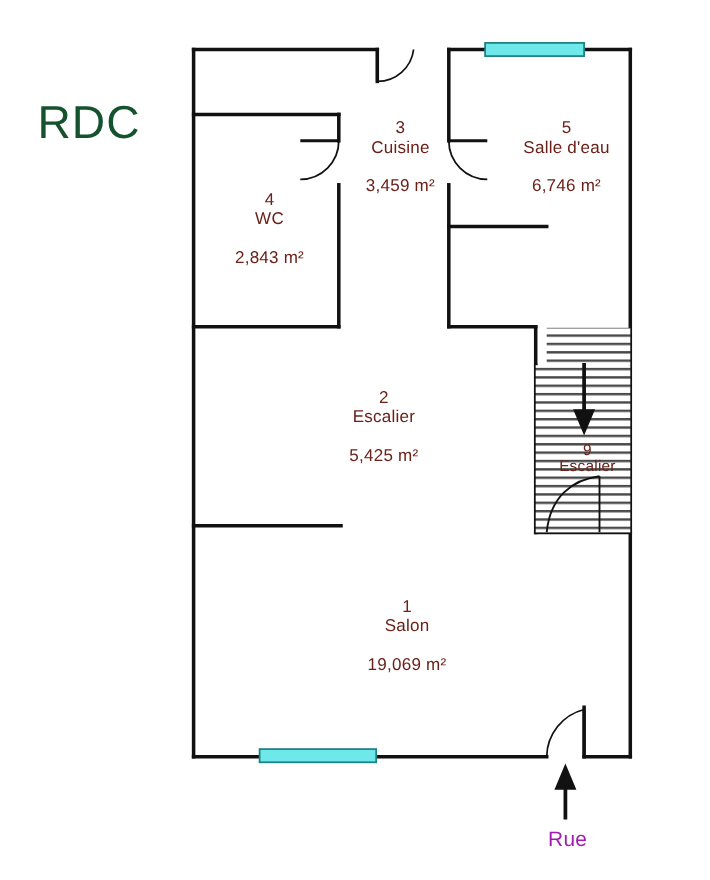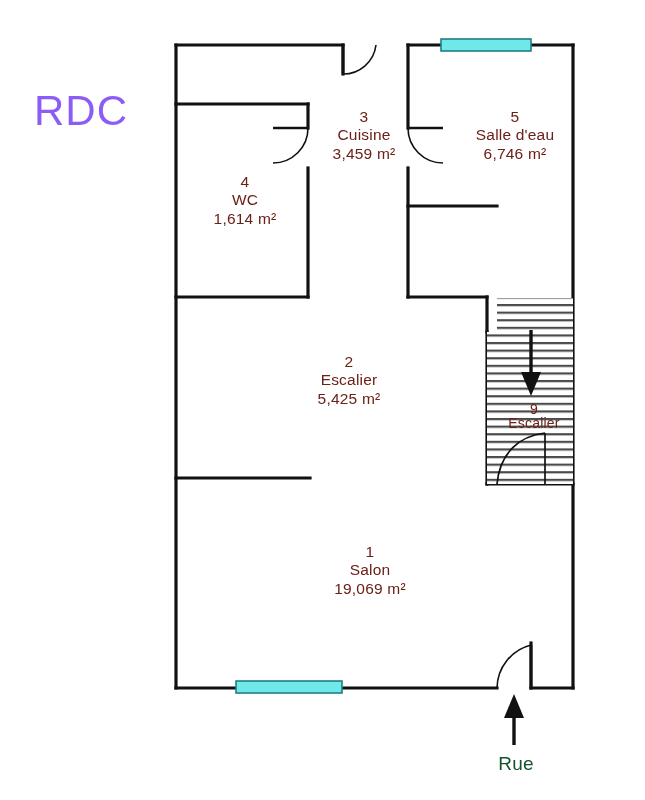--- a/index.html
+++ b/index.html
@@ -34,43 +34,43 @@
     font-family: "Liberation Sans", sans-serif;
     text-align: center;
     white-space: nowrap;
     line-height: 1.18;
     letter-spacing: 0.2px;
   }
   .plan-title {
     left: 34px;
     top: 86px;
     font-size: 42px;
-    color: #8b5cf6;
+    color: #14532d;
     text-align: left;
     letter-spacing: 1px;
   }
   .room-label {
     font-size: 15.5px;
     transform: translateX(-50%);
   }
   .room-label .r-num { display: block; }
   .room-label .r-name { display: block; }
-  .room-label .r-area { display: block; }
+  .room-label .r-area { display: block; margin-top: 16px; }
   .stair-label {
     font-size: 14px;
     transform: translateX(-50%);
     color: #6b2018;
   }
   .stair-label .r-num { display: block; line-height: 1.0; }
   .stair-label .r-name { display: block; line-height: 1.05; }
   .street-label {
     left: 516px;
     top: 753px;
     font-size: 19px;
-    color: #14532d;
+    color: #a21caf;
     transform: translateX(-50%);
     text-align: center;
   }
 </style>
 </head>
 <body>
 
 <div id="plan-root">
 
   <svg id="floorplan-svg" viewBox="0 0 645 800">
@@ -184,21 +184,21 @@
 
   <div class="txt room-label" style="left:364px; top:108px;">
     <span class="r-num">3</span>
     <span class="r-name">Cuisine</span>
     <span class="r-area">3,459  m²</span>
   </div>
 
   <div class="txt room-label" style="left:245px; top:173px;">
     <span class="r-num">4</span>
     <span class="r-name">WC</span>
-    <span class="r-area">1,614  m²</span>
+    <span class="r-area">2,843  m²</span>
   </div>
 
   <div class="txt room-label" style="left:515px; top:108px;">
     <span class="r-num">5</span>
     <span class="r-name">Salle d'eau</span>
     <span class="r-area">6,746  m²</span>
   </div>
 
   <div class="txt stair-label" style="left:534px; top:402px;">
     <span class="r-num">9</span>

